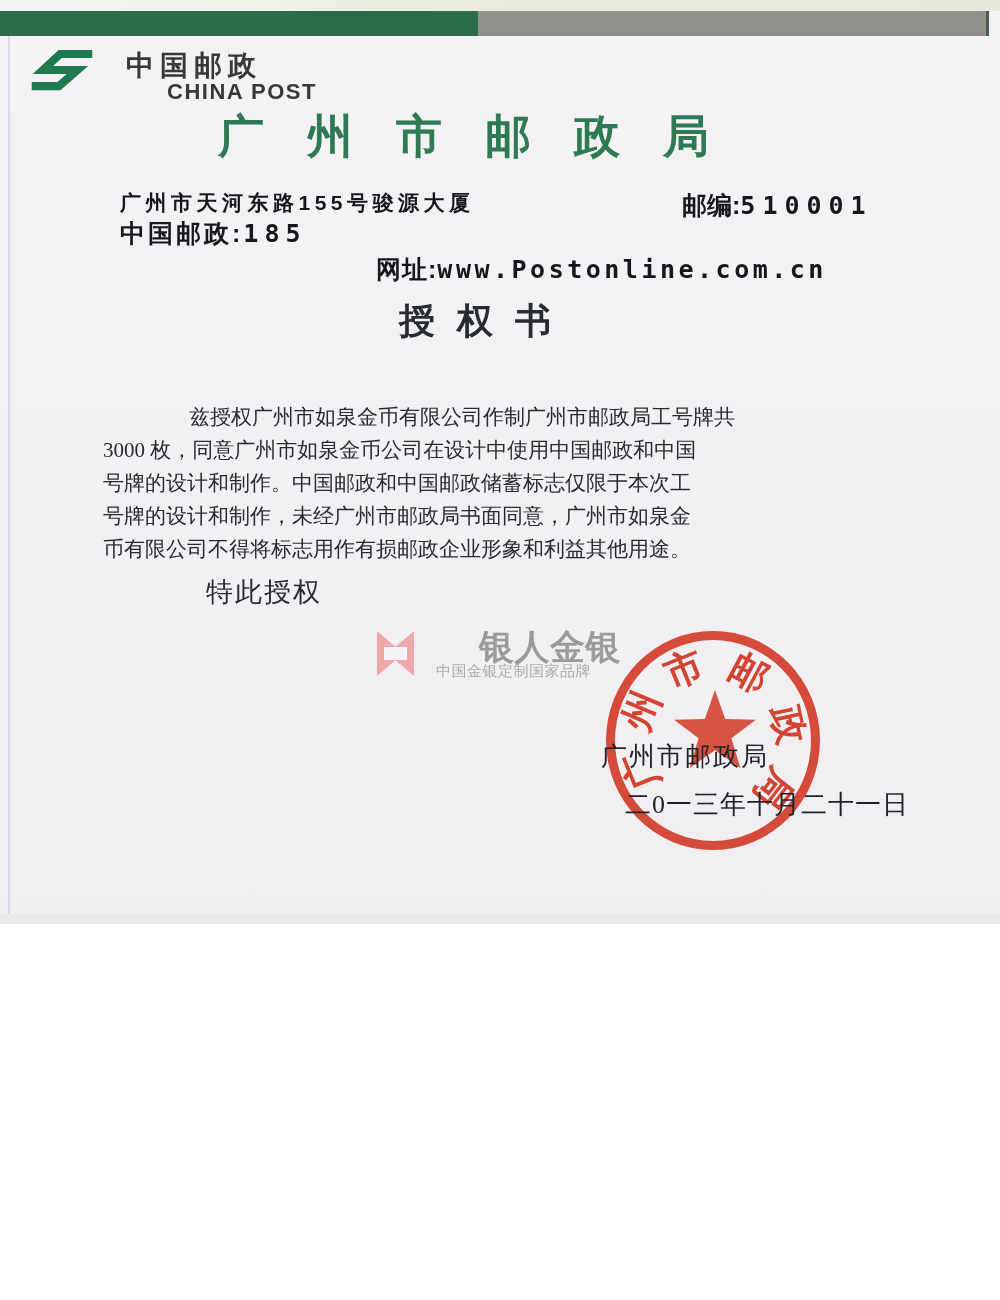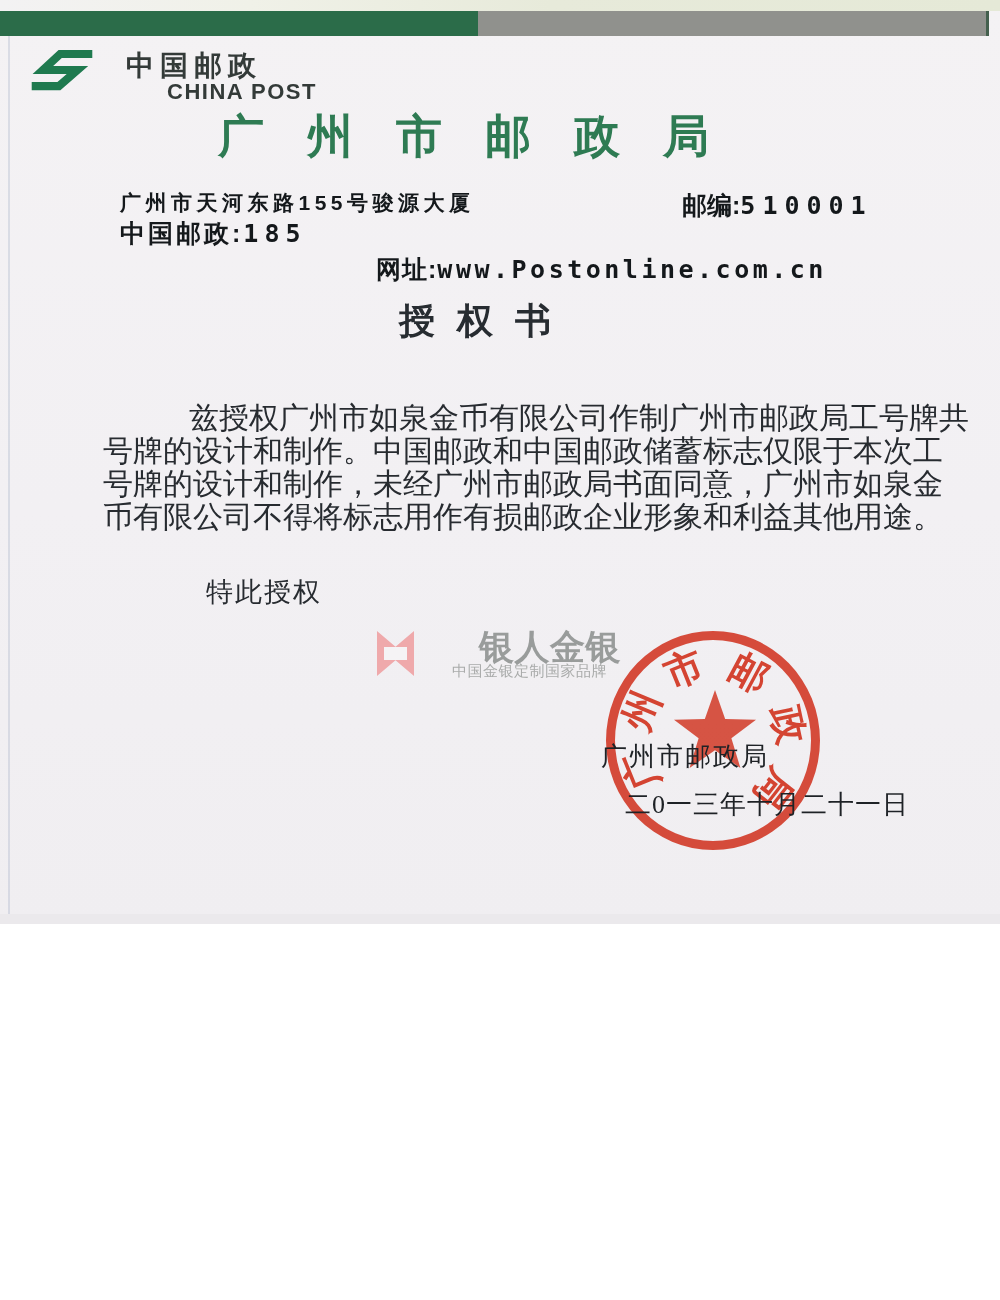--- a/index.html
+++ b/index.html
@@ -31,31 +31,31 @@
   .addr{font-weight:bold;color:#14181b;white-space:nowrap;}
   .addr-address{left:120px;top:189px;font-size:21px;letter-spacing:4.5px;}
   .addr-post{left:682px;top:189px;font-size:25px;}
   .addr-hot{left:120px;top:217px;font-size:25px;letter-spacing:3px;}
   .addr-web{left:376px;top:217px;font-size:25px;letter-spacing:1px;margin-top:36px;}
   .mono-bold{font-family:"DejaVu Sans Mono", monospace;font-weight:bold;}
   .sp7{letter-spacing:7px;} .sp6{letter-spacing:6px;} .sp3{letter-spacing:3.5px;}
   
   .doc-title{left:399px;top:297px;font-family:"Liberation Serif", serif;font-size:36px;font-weight:600;
     letter-spacing:22px;color:#272c31;white-space:nowrap;}
-  .body-text{left:103px;top:401px;font-family:"Liberation Serif", serif;font-size:30px;color:#272b30;}
+  .body-text{left:103px;top:401px;font-family:"Liberation Serif", serif;font-size:21px;color:#272b30;}
   .body-line{height:33px;line-height:33px;white-space:nowrap;}
   .body-line.first{padding-left:86px;}
   .closing{left:206px;top:574px;font-family:"Liberation Serif", serif;font-size:27px;color:#272b30;letter-spacing:2px;}
   
   .wm-logo-wrap{left:377px;top:631px;width:37px;height:45px;}
   .wm-shape{position:absolute;left:0;top:0;width:37px;height:45px;background:#efa9ab;
     clip-path:polygon(0 0,50% 35%,100% 0,100% 100%,50% 65%,0 100%);}
   .wm-rect{position:absolute;left:7px;top:16px;width:23px;height:13px;background:#f5f3f5;}
   .wm-title{left:434px;top:624px;font-size:35px;font-weight:bold;color:#999c9b;letter-spacing:0.5px;white-space:nowrap;margin-left:45px;}
-  .wm-sub{left:436px;top:662px;font-size:15px;color:#a9abaa;letter-spacing:0.5px;white-space:nowrap;margin-left:16px;}
+  .wm-sub{left:436px;top:662px;font-size:15px;color:#a9abaa;letter-spacing:0.5px;white-space:nowrap;}
   
   .stamp{left:606px;top:631px;width:214px;height:219px;mix-blend-mode:multiply;z-index:5;}
   .stamp-ring{position:absolute;left:0;top:0;width:214px;height:219px;box-sizing:border-box;
     border:9px solid rgba(222,56,35,.88);border-radius:50%;}
   .stamp-star{position:absolute;left:63px;top:56px;opacity:.9;}
   .stamp-char{position:absolute;left:50%;top:50%;font-family:"Liberation Serif", serif;
     font-size:38px;font-weight:bold;color:rgba(222,56,35,.92);}
   .sc0{transform:translate(-50%,-50%) rotate(-112deg) translate(0,-77px);}
   .sc1{transform:translate(-50%,-50%) rotate(-67deg)  translate(0,-77px);}
   .sc2{transform:translate(-50%,-50%) rotate(-22deg)  translate(0,-77px);}
@@ -96,20 +96,21 @@
 
   <div class="abs addr addr-address">广州市天河东路155号骏源大厦</div>
   <div class="abs addr addr-post"><span>邮编:</span><span class="mono-bold sp7">510001</span></div>
   <div class="abs addr addr-hot"><span>中国邮政:</span><span class="mono-bold sp6">185</span></div>
   <div class="abs addr addr-web"><span>网址:</span><span class="mono-bold sp3">www.Postonline.com.cn</span></div>
 
   <div class="abs doc-title">授权书</div>
 
   <div class="abs body-text">
     <div class="body-line first">兹授权广州市如泉金币有限公司作制广州市邮政局工号牌共</div>
+    <div class="body-line">3000 枚，同意广州市如泉金币公司在设计中使用中国邮政和中国</div>
     <div class="body-line">号牌的设计和制作。中国邮政和中国邮政储蓄标志仅限于本次工</div>
     <div class="body-line">号牌的设计和制作，未经广州市邮政局书面同意，广州市如泉金</div>
     <div class="body-line">币有限公司不得将标志用作有损邮政企业形象和利益其他用途。</div>
   </div>
   <div class="abs closing">特此授权</div>
 
   <div class="abs wm-logo-wrap">
     <div class="wm-shape"></div>
     <div class="wm-rect"></div>
   </div>

